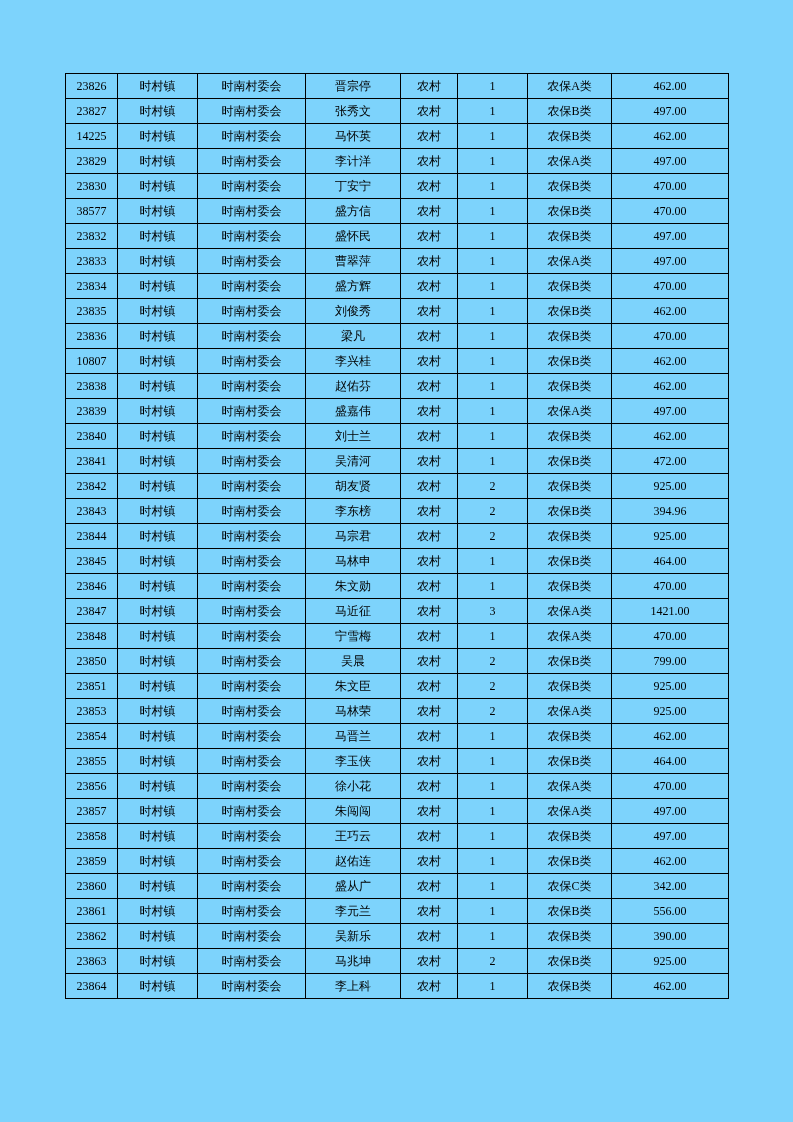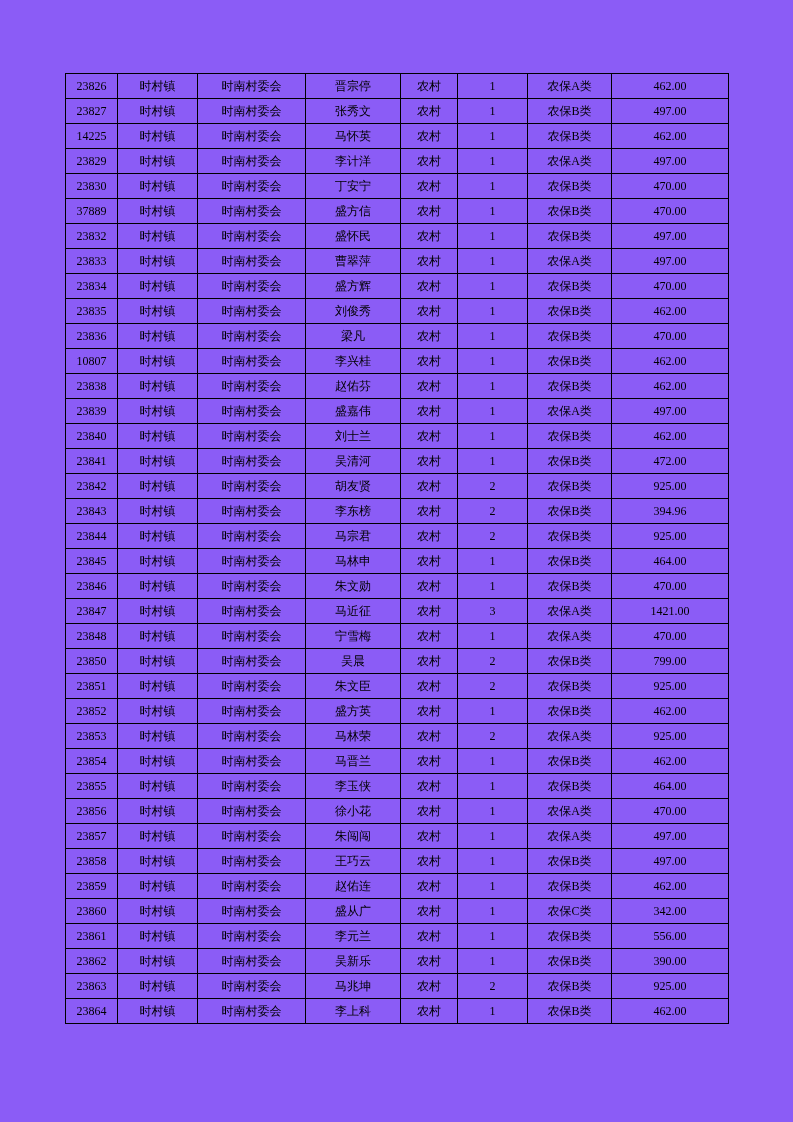--- a/index.html
+++ b/index.html
@@ -7,21 +7,21 @@
     width: 793px;
     height: 1122px;
     background: #ffffff;
     font-family: "Liberation Serif", "DejaVu Serif", serif;
     color: #000000;
   }
   .page {
     position: relative;
     width: 793px;
     height: 1122px;
-    background: #8b5cf6;
+    background: #7dd3fc;
     overflow: hidden;
   }
   table.data-table {
     position: absolute;
     left: 65px;
     top: 73px;
     width: 663px;
     border-collapse: collapse;
     table-layout: fixed;
   }
@@ -104,21 +104,21 @@
           <td>23830</td>
           <td>时村镇</td>
           <td>时南村委会</td>
           <td>丁安宁</td>
           <td>农村</td>
           <td>1</td>
           <td>农保B类</td>
           <td>470.00</td>
         </tr>
         <tr>
-          <td>37889</td>
+          <td>38577</td>
           <td>时村镇</td>
           <td>时南村委会</td>
           <td>盛方信</td>
           <td>农村</td>
           <td>1</td>
           <td>农保B类</td>
           <td>470.00</td>
         </tr>
         <tr>
           <td>23832</td>
@@ -302,30 +302,20 @@
         </tr>
         <tr>
           <td>23851</td>
           <td>时村镇</td>
           <td>时南村委会</td>
           <td>朱文臣</td>
           <td>农村</td>
           <td>2</td>
           <td>农保B类</td>
           <td>925.00</td>
-        </tr>
-        <tr>
-          <td>23852</td>
-          <td>时村镇</td>
-          <td>时南村委会</td>
-          <td>盛方英</td>
-          <td>农村</td>
-          <td>1</td>
-          <td>农保B类</td>
-          <td>462.00</td>
         </tr>
         <tr>
           <td>23853</td>
           <td>时村镇</td>
           <td>时南村委会</td>
           <td>马林荣</td>
           <td>农村</td>
           <td>2</td>
           <td>农保A类</td>
           <td>925.00</td>

